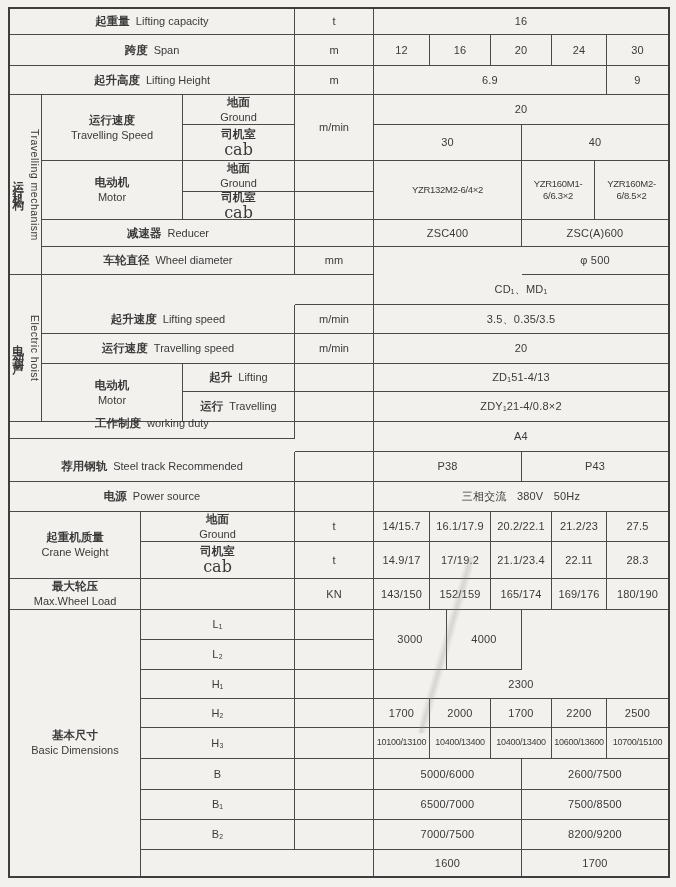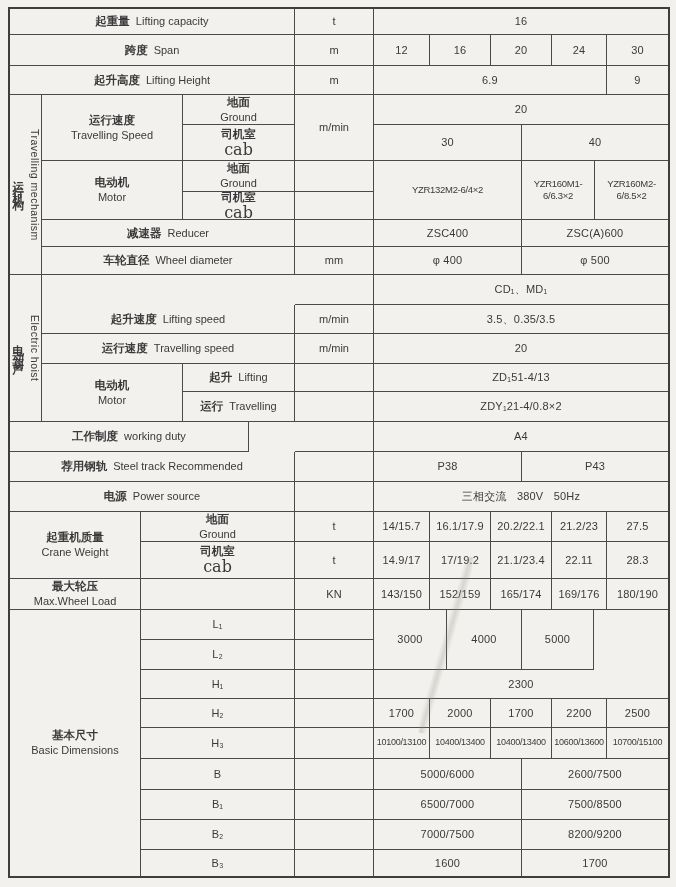--- a/index.html
+++ b/index.html
@@ -108,21 +108,20 @@
     </div>
     <div class="c" style="left:285px;top:211px;width:79px;height:27px"></div>
     <div class="c val" style="left:364px;top:211px;width:148px;height:27px">ZSC400</div>
     <div class="c er val" style="left:512px;top:211px;width:146px;height:27px">ZSC(A)600</div>
 
     <div class="c hz" style="left:32px;top:238px;width:253px;height:28px">
       <span class="zh">车轮直径</span>
       <span class="en">Wheel diameter</span>
     </div>
     <div class="c" style="left:285px;top:238px;width:79px;height:28px">mm</div>
-    <div class="c val" style="left:364px;top:238px;width:148px;height:28px">φ 400</div>
     <div class="c er val" style="left:512px;top:238px;width:146px;height:28px">φ 500</div>
 
     <div class="c" style="left:0;top:266px;width:32px;height:147px">
       <span class="vert">
         <span class="vzh">电动葫芦</span>
         <span class="ven">Electric hoist</span>
       </span>
     </div>
 
     <div class="c" style="left:285px;top:266px;width:79px;height:30px"></div>
@@ -152,21 +151,21 @@
     </div>
     <div class="c" style="left:285px;top:355px;width:79px;height:28px"></div>
     <div class="c er val" style="left:364px;top:355px;width:294px;height:28px">ZD₁51-4/13</div>
     <div class="c hz" style="left:173px;top:383px;width:112px;height:30px">
       <span class="zh">运行</span>
       <span class="en">Travelling</span>
     </div>
     <div class="c" style="left:285px;top:383px;width:79px;height:30px"></div>
     <div class="c er val" style="left:364px;top:383px;width:294px;height:30px">ZDY₁21-4/0.8×2</div>
 
-    <div class="c hz" style="left:0;top:413px;width:239px;height:30px">
+    <div class="c hz" style="left:0;top:400px;width:285px;height:30px">
       <span class="zh">工作制度</span>
       <span class="en">working duty</span>
     </div>
     <div class="c" style="left:285px;top:413px;width:79px;height:30px"></div>
     <div class="c er val" style="left:364px;top:413px;width:294px;height:30px">A4</div>
 
     <div class="c hz" style="left:0;top:443px;width:285px;height:30px">
       <span class="zh">荐用钢轨</span>
       <span class="en">Steel track Recommended</span>
     </div>
@@ -220,21 +219,20 @@
 
     <div class="c eb" style="left:0;top:601px;width:131px;height:266px">
       <span class="zh">基本尺寸</span>
       <span class="en">Basic Dimensions</span>
     </div>
 
     <div class="c" style="left:131px;top:601px;width:154px;height:30px">L₁</div>
     <div class="c" style="left:285px;top:601px;width:79px;height:30px"></div>
     <div class="c val" style="left:364px;top:601px;width:73px;height:60px">3000</div>
     <div class="c val" style="left:437px;top:601px;width:75px;height:60px">4000</div>
-    <div class="c val" style="left:512px;top:601px;width:72px;height:60px">5000</div>
     <div class="c" style="left:131px;top:631px;width:154px;height:30px">L₂</div>
     <div class="c" style="left:285px;top:631px;width:79px;height:30px"></div>
 
     <div class="c" style="left:131px;top:661px;width:154px;height:29px">H₁</div>
     <div class="c" style="left:285px;top:661px;width:79px;height:29px"></div>
     <div class="c er val" style="left:364px;top:661px;width:294px;height:29px">2300</div>
 
     <div class="c" style="left:131px;top:690px;width:154px;height:29px">H₂</div>
     <div class="c" style="left:285px;top:690px;width:79px;height:29px"></div>
     <div class="c val" style="left:364px;top:690px;width:56px;height:29px">1700</div>
@@ -259,20 +257,19 @@
     <div class="c" style="left:131px;top:781px;width:154px;height:30px">B₁</div>
     <div class="c" style="left:285px;top:781px;width:79px;height:30px"></div>
     <div class="c val" style="left:364px;top:781px;width:148px;height:30px">6500/7000</div>
     <div class="c er val" style="left:512px;top:781px;width:146px;height:30px">7500/8500</div>
 
     <div class="c" style="left:131px;top:811px;width:154px;height:30px">B₂</div>
     <div class="c" style="left:285px;top:811px;width:79px;height:30px"></div>
     <div class="c val" style="left:364px;top:811px;width:148px;height:30px">7000/7500</div>
     <div class="c er val" style="left:512px;top:811px;width:146px;height:30px">8200/9200</div>
 
-    <div class="c eb" style="left:131px;top:841px;width:154px;height:26px">B₃</div>
     <div class="c eb" style="left:285px;top:841px;width:79px;height:26px"></div>
     <div class="c eb val" style="left:364px;top:841px;width:148px;height:26px">1600</div>
     <div class="c er eb val" style="left:512px;top:841px;width:146px;height:26px">1700</div>
 
   </div>
   <div class="crease"></div>
 </div>
 
 </body></html>

